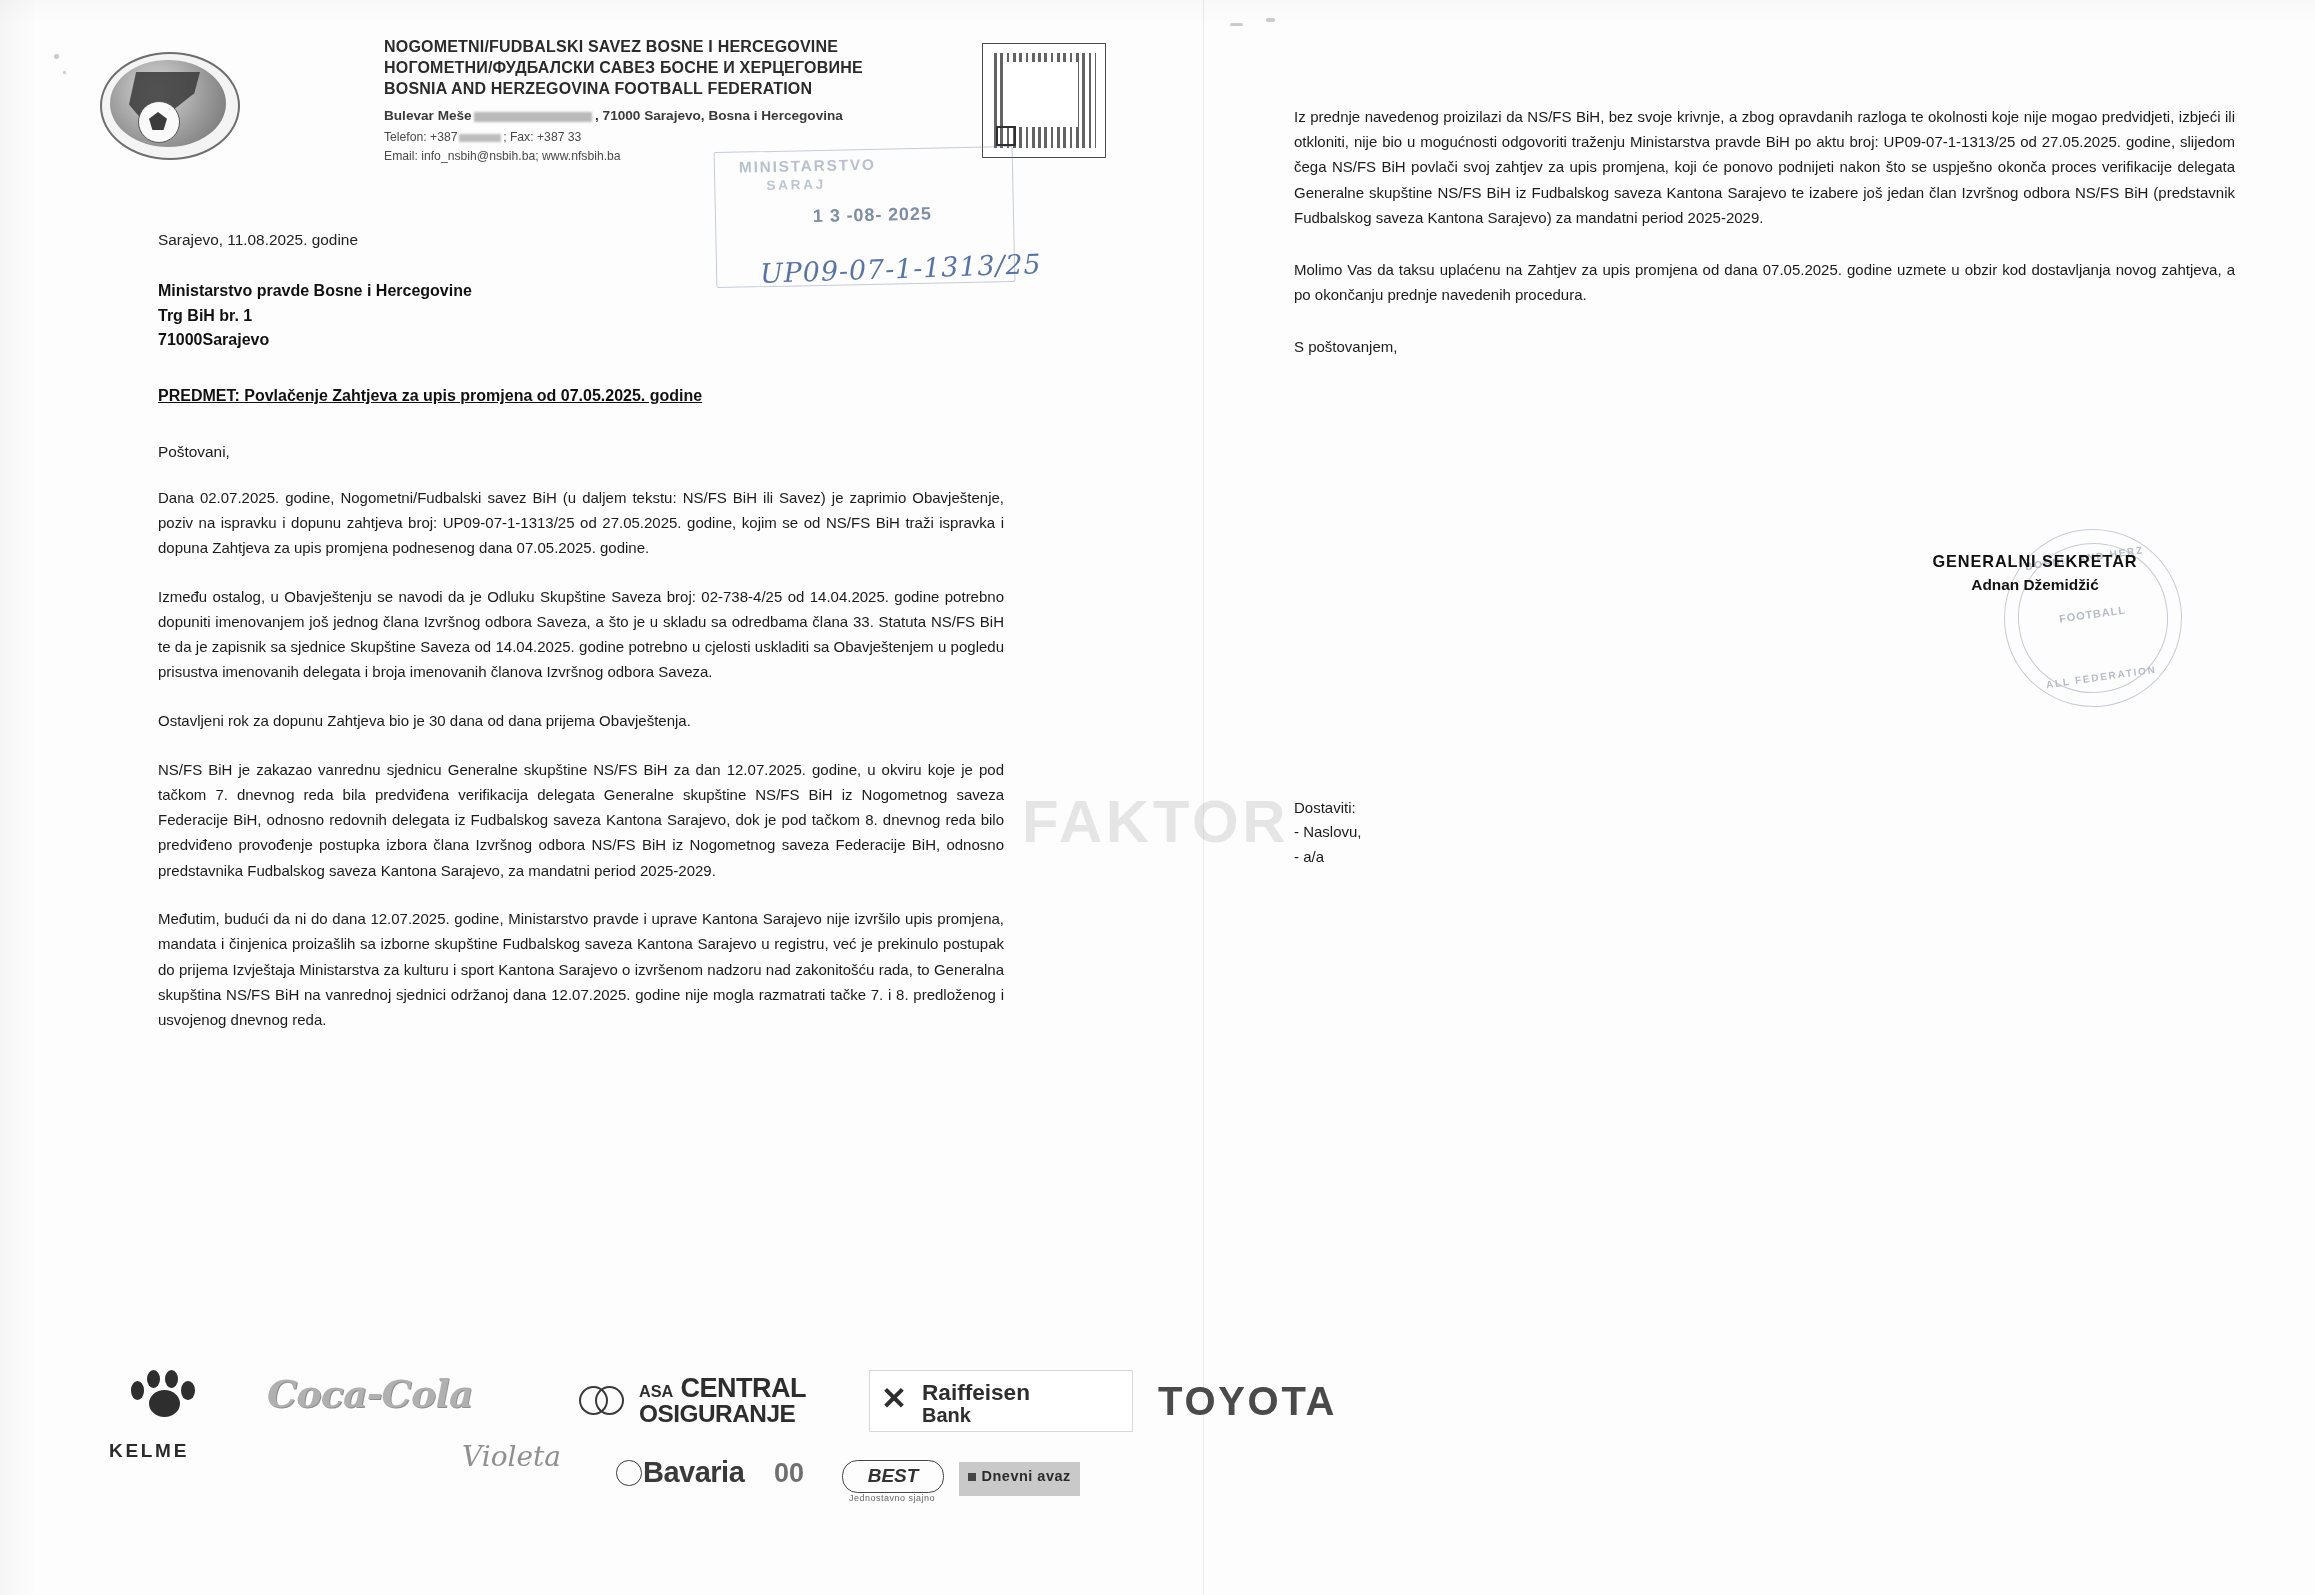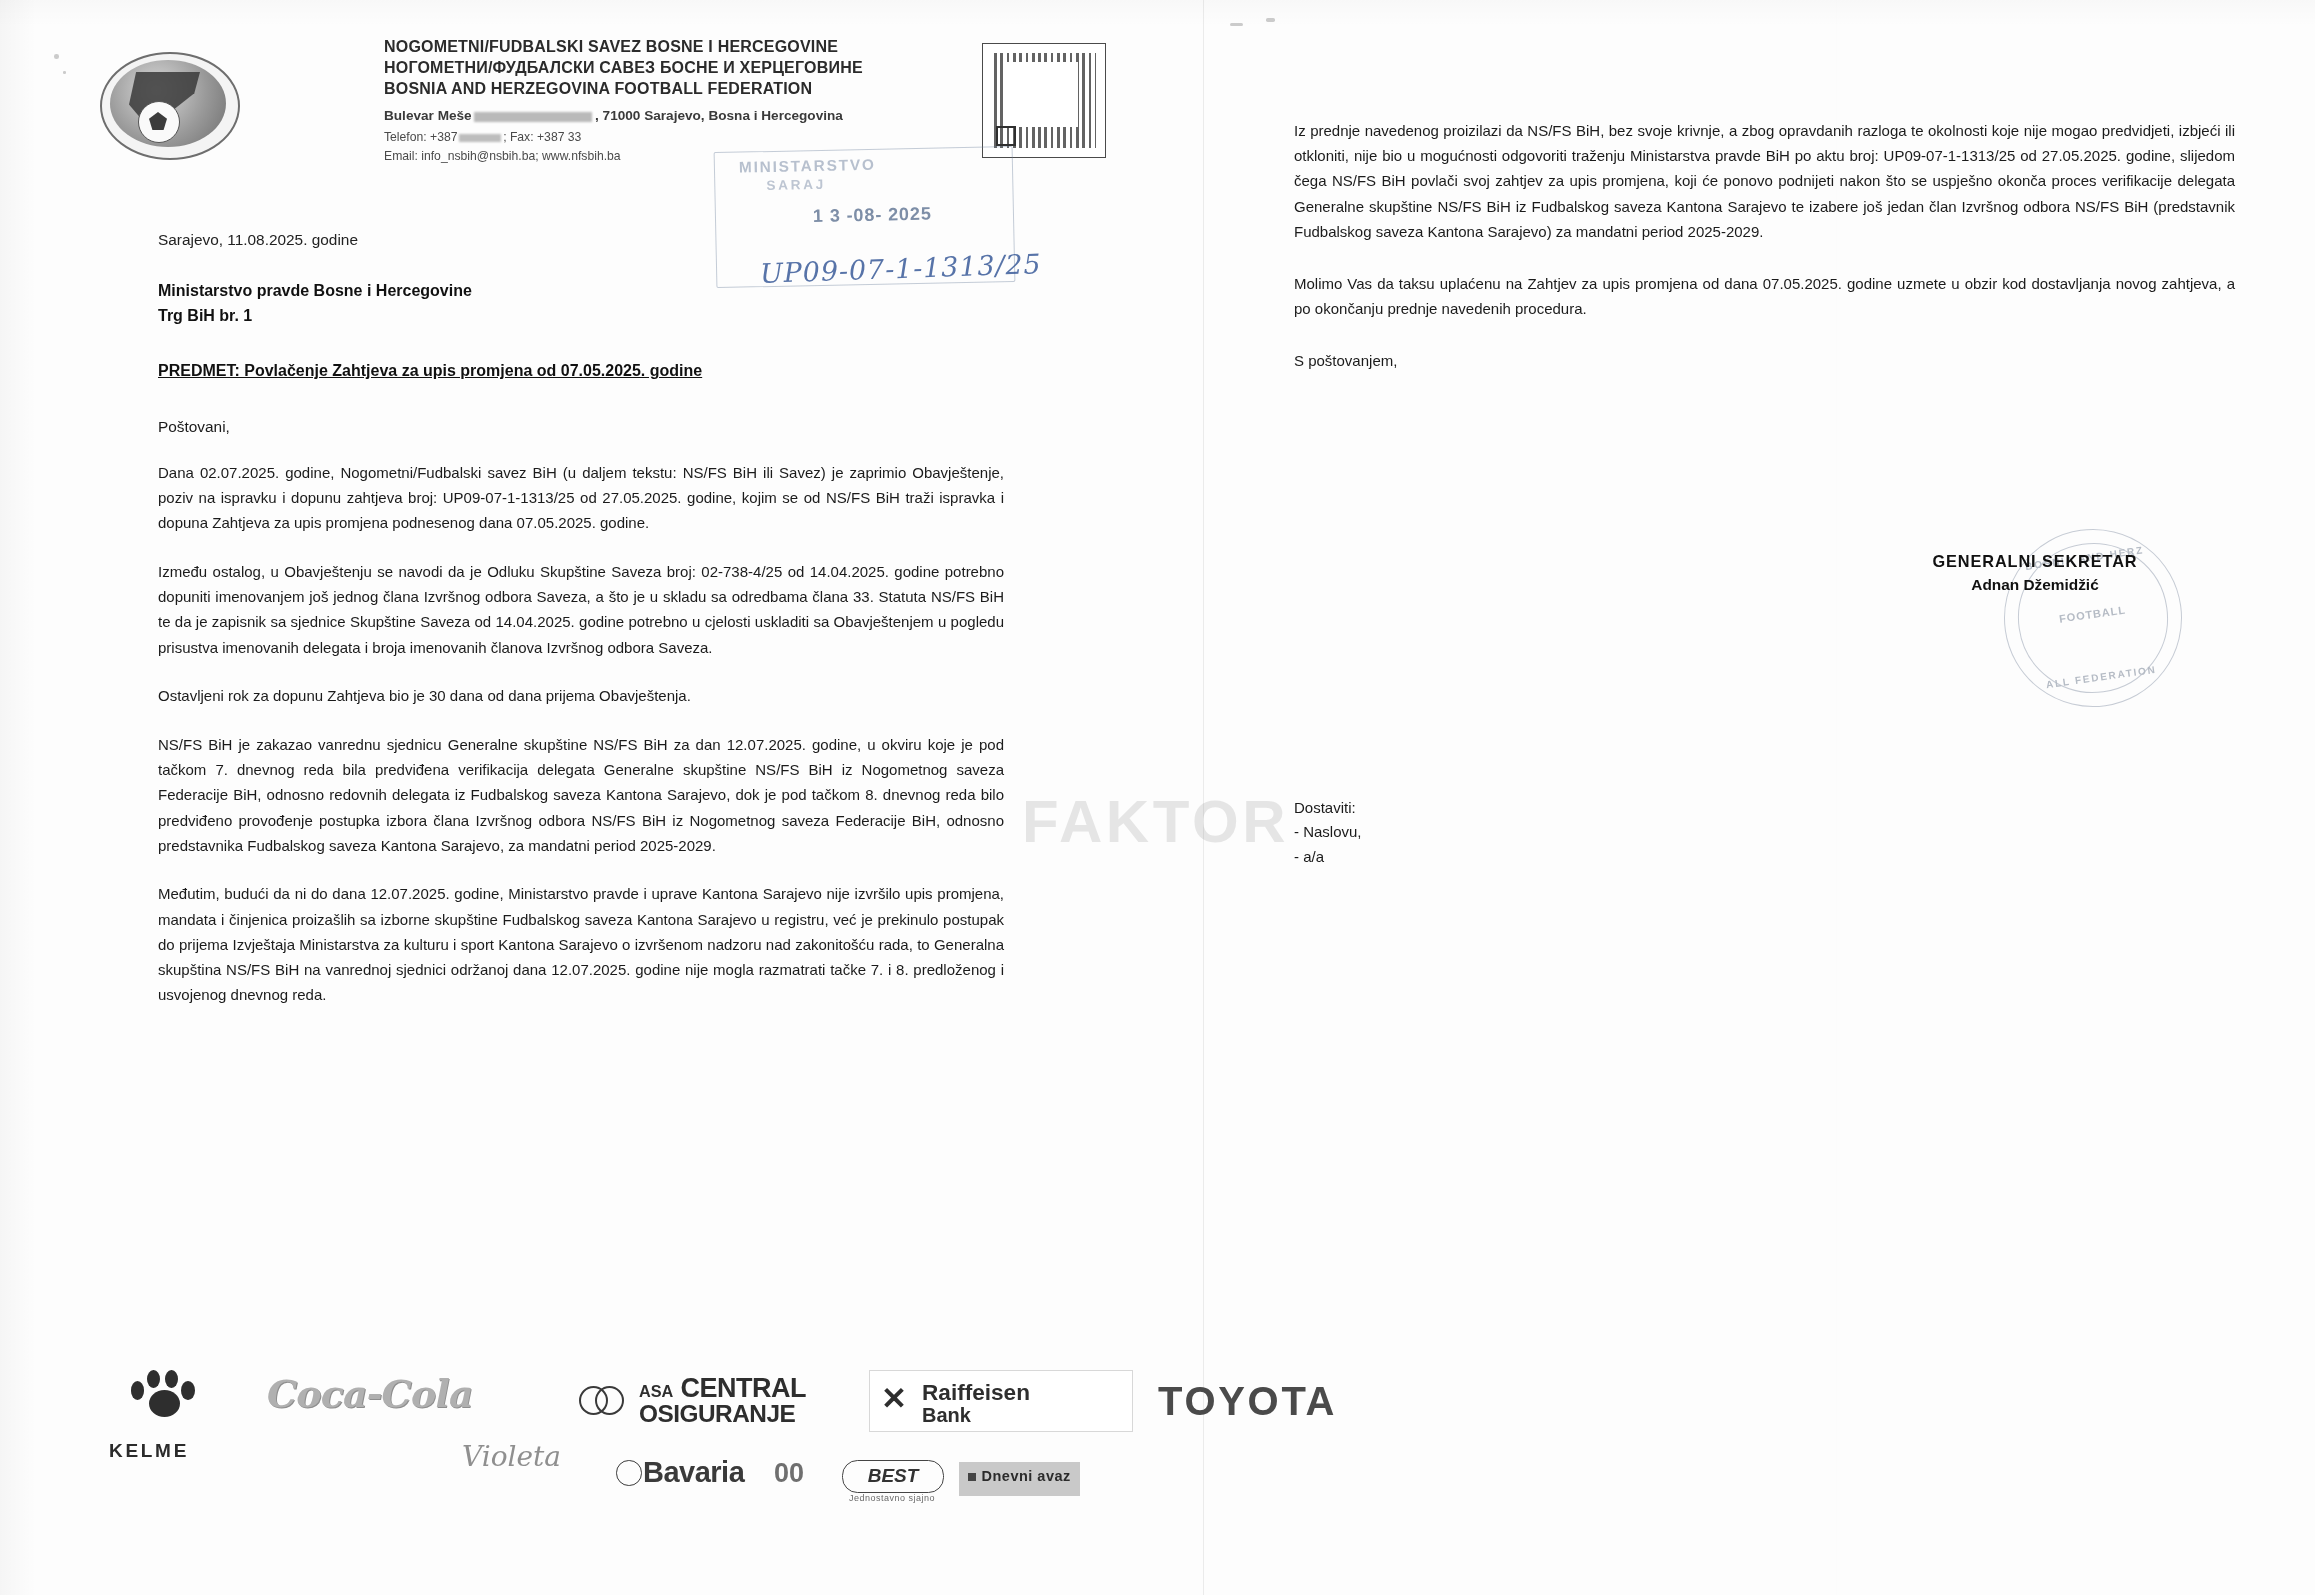--- a/index.html
+++ b/index.html
@@ -38,21 +38,21 @@
   }
   .col-left {
     position: absolute;
     left: 158px;
     top: 36px;
     width: 905px;
   }
   .col-right {
     position: absolute;
     left: 1294px;
-    top: 118px;
+    top: 104px;
     width: 959px;
   }
 
   
   .letterhead {
     position: relative;
     height: 172px;
   }
   .crest {
     position: absolute;
@@ -652,20 +652,21 @@
       </div>
     </div>
 
     <div class="meta">
       <div>Sarajevo, 11.08.2025. godine</div>
     </div>
 
     <div class="recipient">
       <div>Ministarstvo pravde Bosne i Hercegovine</div>
       <div>Trg BiH br. 1</div>
+      <div>71000Sarajevo</div>
     </div>
 
     <div class="subject">PREDMET: Povlačenje Zahtjeva za upis promjena od 07.05.2025. godine</div>
 
     <div class="salutation">Poštovani,</div>
 
     <div class="body-par">Dana 02.07.2025. godine, Nogometni/Fudbalski savez BiH (u daljem tekstu: NS/FS BiH ili Savez) je zaprimio Obavještenje, poziv na ispravku i dopunu zahtjeva broj: UP09-07-1-1313/25 od 27.05.2025. godine, kojim se od NS/FS BiH traži ispravka i dopuna Zahtjeva za upis promjena podnesenog dana 07.05.2025. godine.</div>
     <div class="body-par">Između ostalog, u Obavještenju se navodi da je Odluku Skupštine Saveza broj: 02-738-4/25 od 14.04.2025. godine potrebno dopuniti imenovanjem još jednog člana Izvršnog odbora Saveza, a što je u skladu sa odredbama člana 33. Statuta NS/FS BiH te da je zapisnik sa sjednice Skupštine Saveza od 14.04.2025. godine potrebno u cjelosti uskladiti sa Obavještenjem u pogledu prisustva imenovanih delegata i broja imenovanih članova Izvršnog odbora Saveza.</div>
     <div class="body-par">Ostavljeni rok za dopunu Zahtjeva bio je 30 dana od dana prijema Obavještenja.</div>
     <div class="body-par">NS/FS BiH je zakazao vanrednu sjednicu Generalne skupštine NS/FS BiH za dan 12.07.2025. godine, u okviru koje je pod tačkom 7. dnevnog reda bila predviđena verifikacija delegata Generalne skupštine NS/FS BiH iz Nogometnog saveza Federacije BiH, odnosno redovnih delegata iz Fudbalskog saveza Kantona Sarajevo, dok je pod tačkom 8. dnevnog reda bilo predviđeno provođenje postupka izbora člana Izvršnog odbora NS/FS BiH iz Nogometnog saveza Federacije BiH, odnosno predstavnika Fudbalskog saveza Kantona Sarajevo, za mandatni period 2025-2029.</div>

